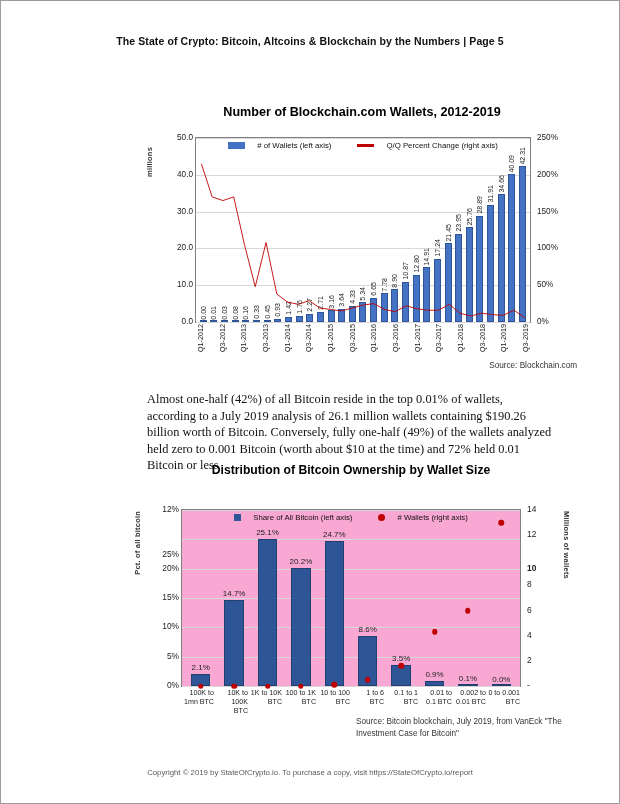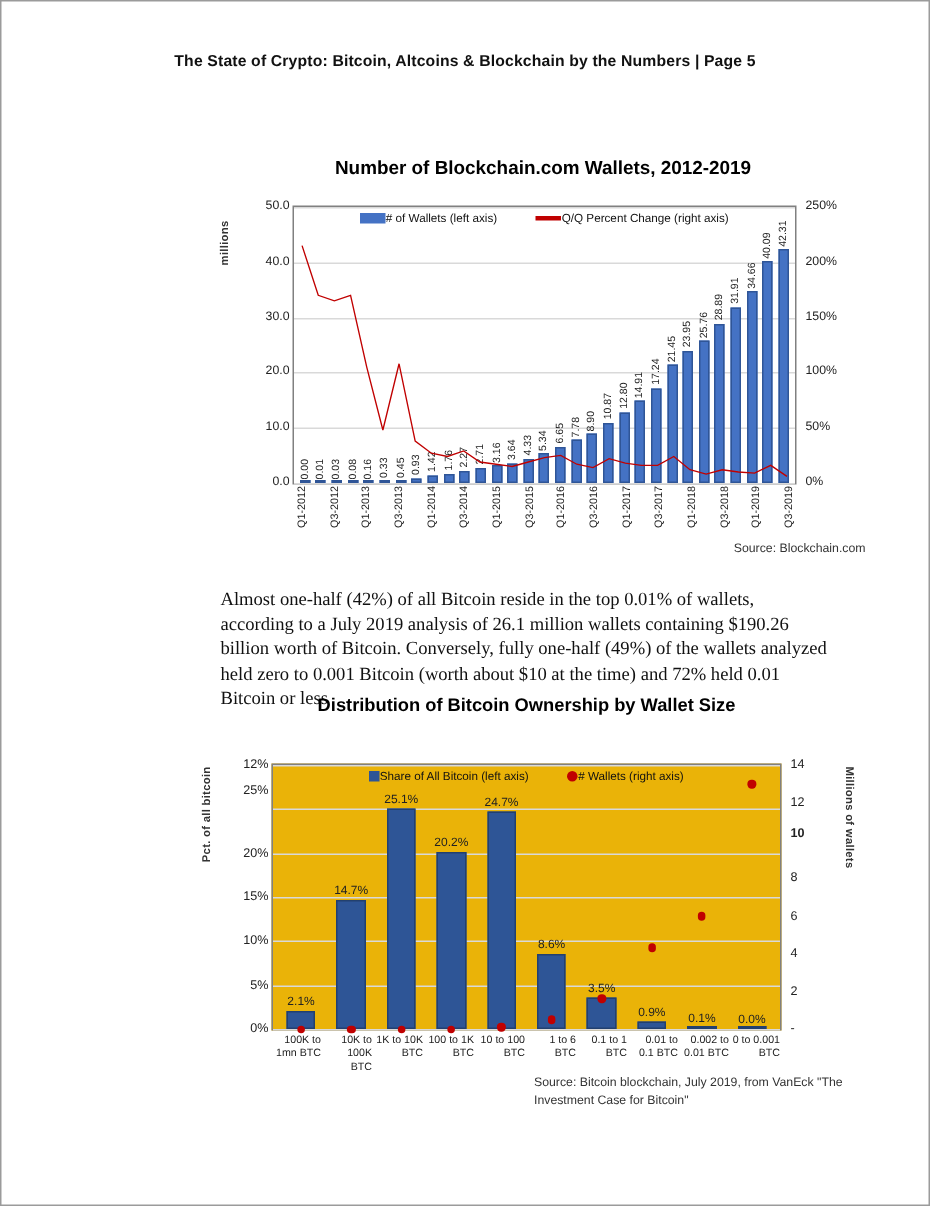--- a/index.html
+++ b/index.html
@@ -106,21 +106,21 @@
     position: absolute;
     top: 3px; left: 0; right: 0;
     display: flex;
     justify-content: center;
     gap: 26px;
     font-family: "Liberation Sans", sans-serif;
     font-size: 7.8px;
     color: #111;
     z-index: 6;
   }
-  .legend .li { display: flex; align-items: center; gap: 0; }
+  .legend .li { display: flex; align-items: center; gap: 12px; }
   .swatch-bar { width: 17px; height: 7px; background: #4472c4; display: inline-block; }
   .swatch-line { width: 17px; height: 2.5px; background: #c00000; display: inline-block; }
   .swatch-dot { width: 7px; height: 7px; border-radius: 50%; background: #c00000; display: inline-block; }
   .swatch-sq { width: 7px; height: 7px; background: #2e5596; display: inline-block; }
 
   .bars {
     position: absolute;
     left: 0; right: 0; bottom: 0; top: 0;
     display: flex;
     align-items: flex-end;
@@ -214,21 +214,21 @@
     position: absolute;
     right: 22px; top: 12px;
     width: 22px; height: 178px;
   }
   .c2-y2labels span { left: 0; right: auto; }
   .plot2 {
     position: absolute;
     left: 50px; right: 50px; top: 12px;
     height: 178px;
     border: 1px solid #808080;
-    background: #eab308;
+    background: #f9a8d4;
     box-sizing: border-box;
     text-decoration: underline;
   }
   .bar2 {
     width: 58%;
     background: #2e5596;
     border: 0.6px solid #22406f;
     box-sizing: border-box;
   }
   .bar2-lab {
@@ -565,30 +565,30 @@
     <div class="c2-title">Distribution of Bitcoin Ownership by Wallet Size</div>
     <div class="c2-body">
       <div class="axis-title-left" style="top:14px;left:2px">Pct. of all bitcoin</div>
       <div class="axis-title-right">Millions of wallets</div>
       <div class="c2-ylabels" id="c2-yl">
           <span style="top: 176px;">0%</span>
           <span style="top: 146.667px;">5%</span>
           <span style="top: 117.333px;">10%</span>
           <span style="top: 88px;">15%</span>
           <span style="top: 58.6667px;">20%</span>
-          <span style="top: 17px;">25%</span>
+          <span style="top: 45px;">25%</span>
           <span style="top: 0px;">12%</span>
         </div>
       <div class="c2-y2labels" id="c2-y2l">
           <span style="top: 176px;">-</span>
           <span style="top: 150.857px;">2</span>
           <span style="top: 125.714px;">4</span>
           <span style="top: 100.571px;">6</span>
           <span style="top: 75.4286px;">8</span>
-          <span style="top: 46px; font-weight: bold;">10</span>
+          <span style="top: 59px; font-weight: bold;">10</span>
           <span style="top: 25.1429px;">12</span>
           <span style="top: 0px;">14</span>
         </div>
       <div class="plot2">
         <div id="c2-grid">
             <div class="gridline" style="top: 176px;"></div>
             <div class="gridline" style="top: 146.667px;"></div>
             <div class="gridline" style="top: 117.333px;"></div>
             <div class="gridline" style="top: 88px;"></div>
             <div class="gridline" style="top: 58.6667px;"></div>
@@ -667,13 +667,14 @@
           <div class="x2lab">1 to 6 BTC</div>
           <div class="x2lab">0.1 to 1 BTC</div>
           <div class="x2lab">0.01 to 0.1 BTC</div>
           <div class="x2lab">0.002 to 0.01 BTC</div>
           <div class="x2lab">0 to 0.001 BTC</div>
         </div>
     </div>
   </div>
   <div class="src" id="src2">Source: Bitcoin blockchain, July 2019, from VanEck "The Investment Case for Bitcoin"</div>
 
+  <div class="footer">Copyright © 2019 by StateOfCrypto.io. To purchase a copy, visit https://StateOfCrypto.io/report</div>
 </div>
 
 </body></html>

